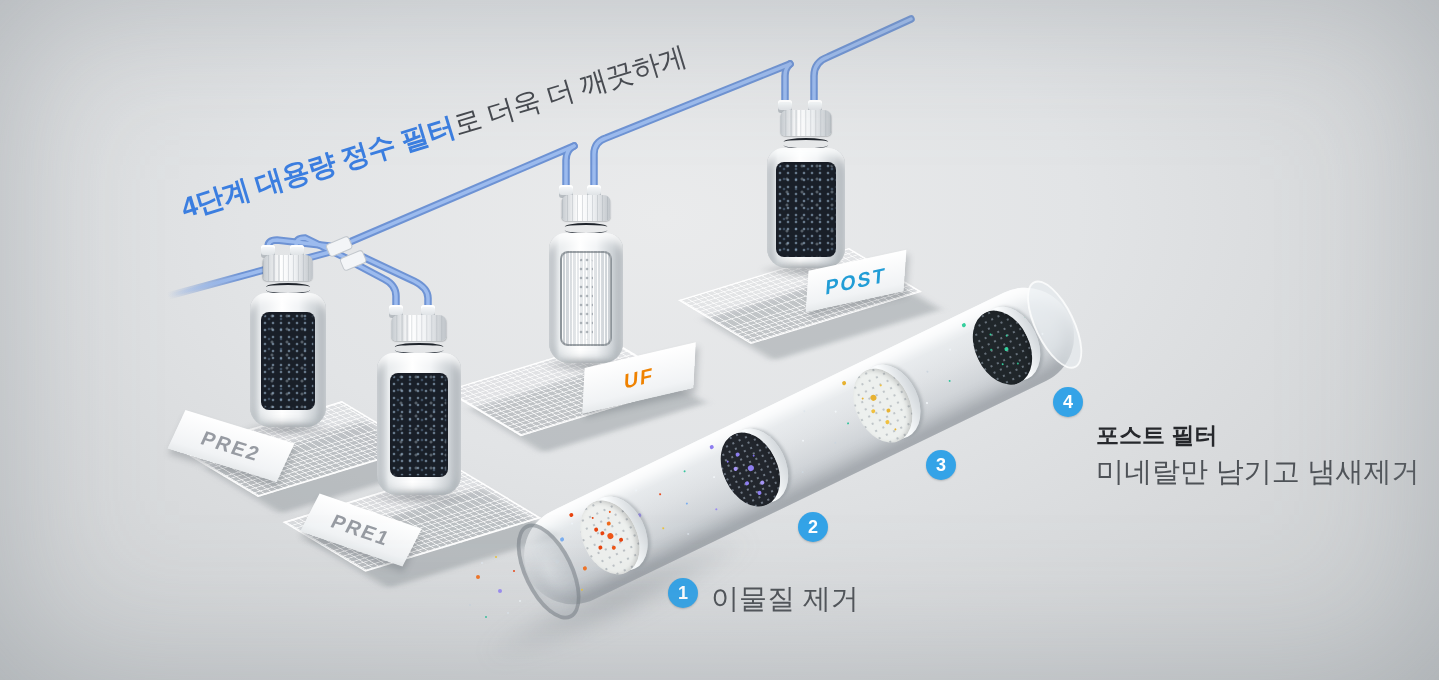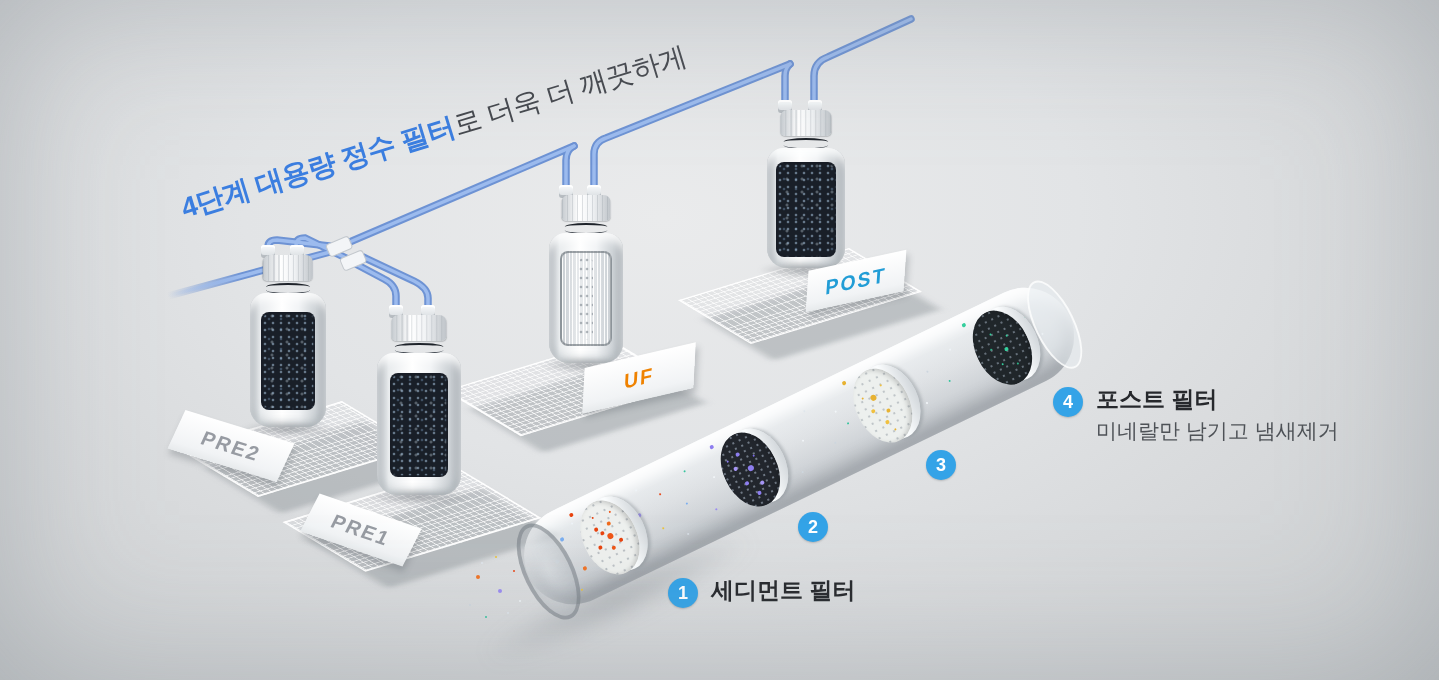--- a/index.html
+++ b/index.html
@@ -163,22 +163,22 @@
     box-shadow:
     8px 30px 0 0 #f07428, 0 58px 0 -1px #cdd6de, 16px 70px 0 -1px #35c59e,
     26px 10px 0 -1px #eac23c, 30px 44px 0 0 #9b8cf2, 38px 66px 0 -1px #dfe6ec,
     12px 16px 0 -1px #dfe6ec, 44px 24px 0 -1px #e8481a, 50px 54px 0 -1px #eef3f7;}
 
   
   .callout{position:absolute;z-index:7;display:flex;align-items:flex-start;white-space:nowrap;}
   .badge{width:30px;height:30px;border-radius:50%;background:#34a3e7;color:#ffffff;
     font-size:18px;font-weight:700;display:flex;align-items:center;justify-content:center;
     margin-right:13px;margin-top:1px;box-shadow:0 1px 2px rgba(0,0,0,.18);flex:0 0 auto;}
-  .c-name{font-size:23px;font-weight:700;color:#26282c;line-height:1.2;}
-  .c-desc{font-size:21px;font-weight:400;color:#4e5257;line-height:1.35;margin-top:3px;}
+  .c-name{font-size:23px;font-weight:700;color:#26282c;line-height:1.2;margin-top:36px;}
+  .c-desc{font-size:28px;font-weight:400;color:#4e5257;line-height:1.35;margin-top:3px;}
 </style>
 </head>
 <body>
 
 <div class="canvas">
 
   <div class="headline"><span class="hl">4단계 대용량 정수 필터</span><span class="rest">로 더욱 더 깨끗하게</span></div>
 
   <div class="tray-shadow" style="left:322px;top:467px;width:165px;height:105px;"></div>
   <div class="tray-shadow" style="left:434px;top:538px;width:180px;height:112px;"></div>
@@ -319,21 +319,21 @@
       <div class="rim"></div>
       <div class="face face-post"></div>
     </div>
     <div class="cyl-open"></div>
     <div class="cyl-end"></div>
   </div>
 
   <div class="callout" style="left:668px;top:577px;">
     <div class="badge">1</div>
     <div>
-      <div class="c-name">세디먼트 필터</div>
+      <div class="c-desc">이물질 제거</div>
     </div>
   </div>
   <div class="callout" style="left:798px;top:511px;">
     <div class="badge">2</div>
   </div>
   <div class="callout" style="left:926px;top:449px;">
     <div class="badge">3</div>
     <div>
     </div>
   </div>

